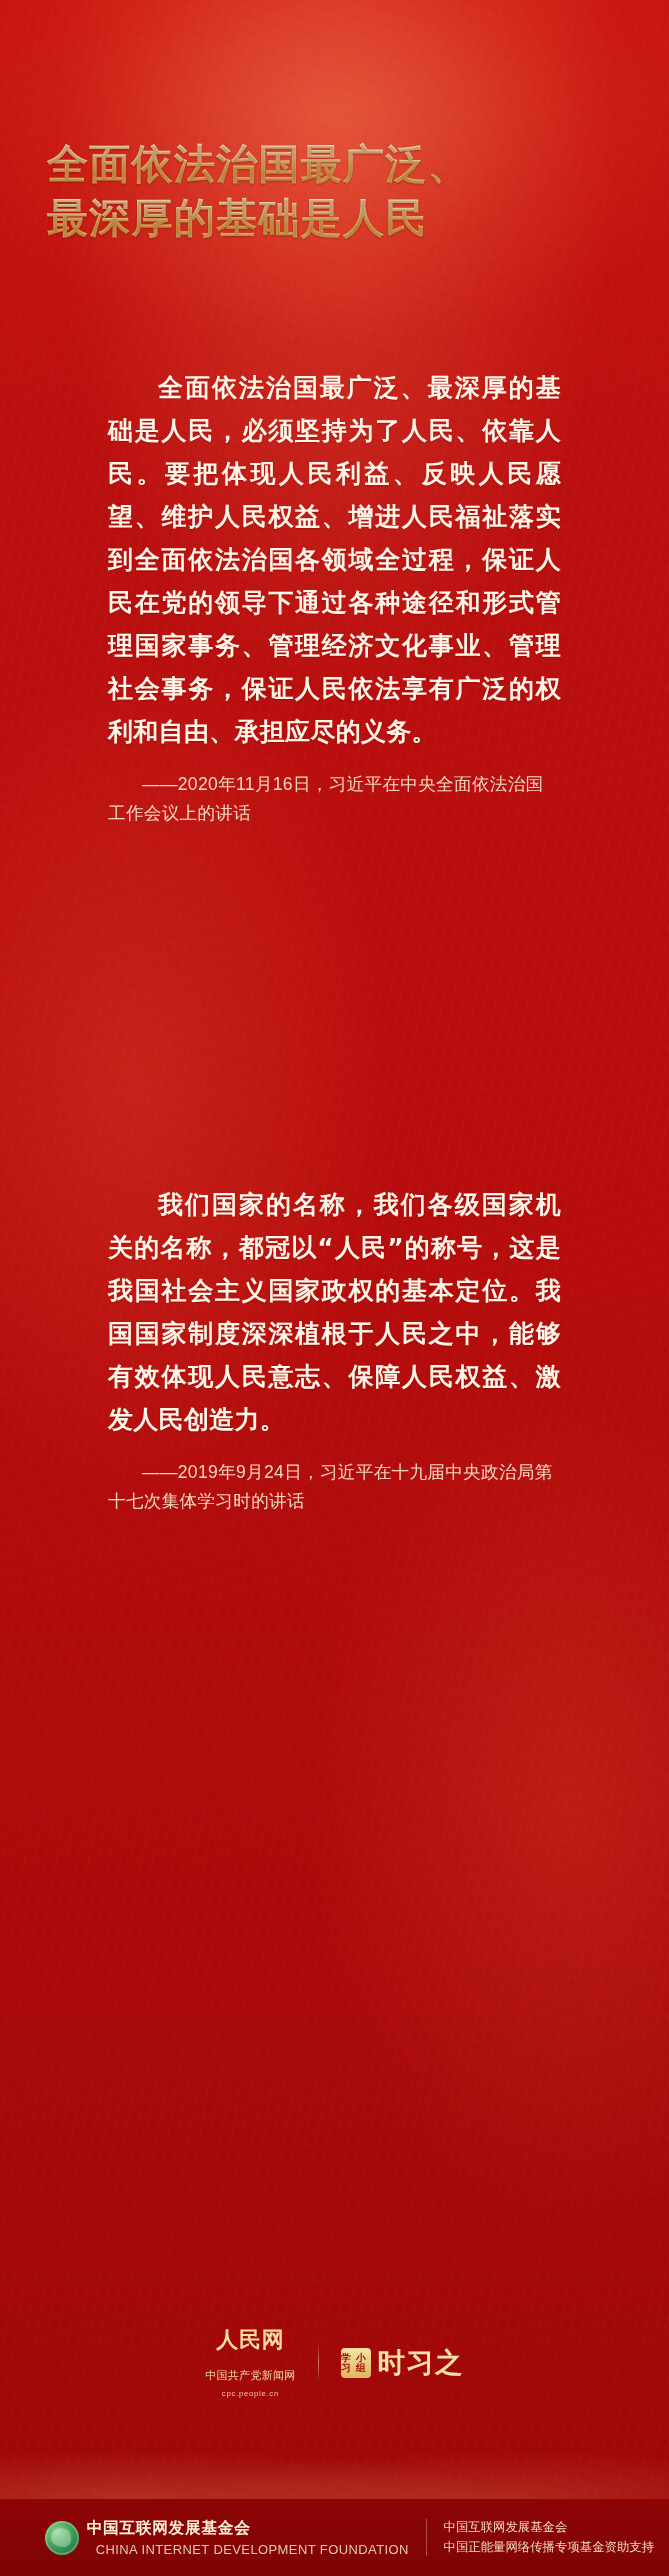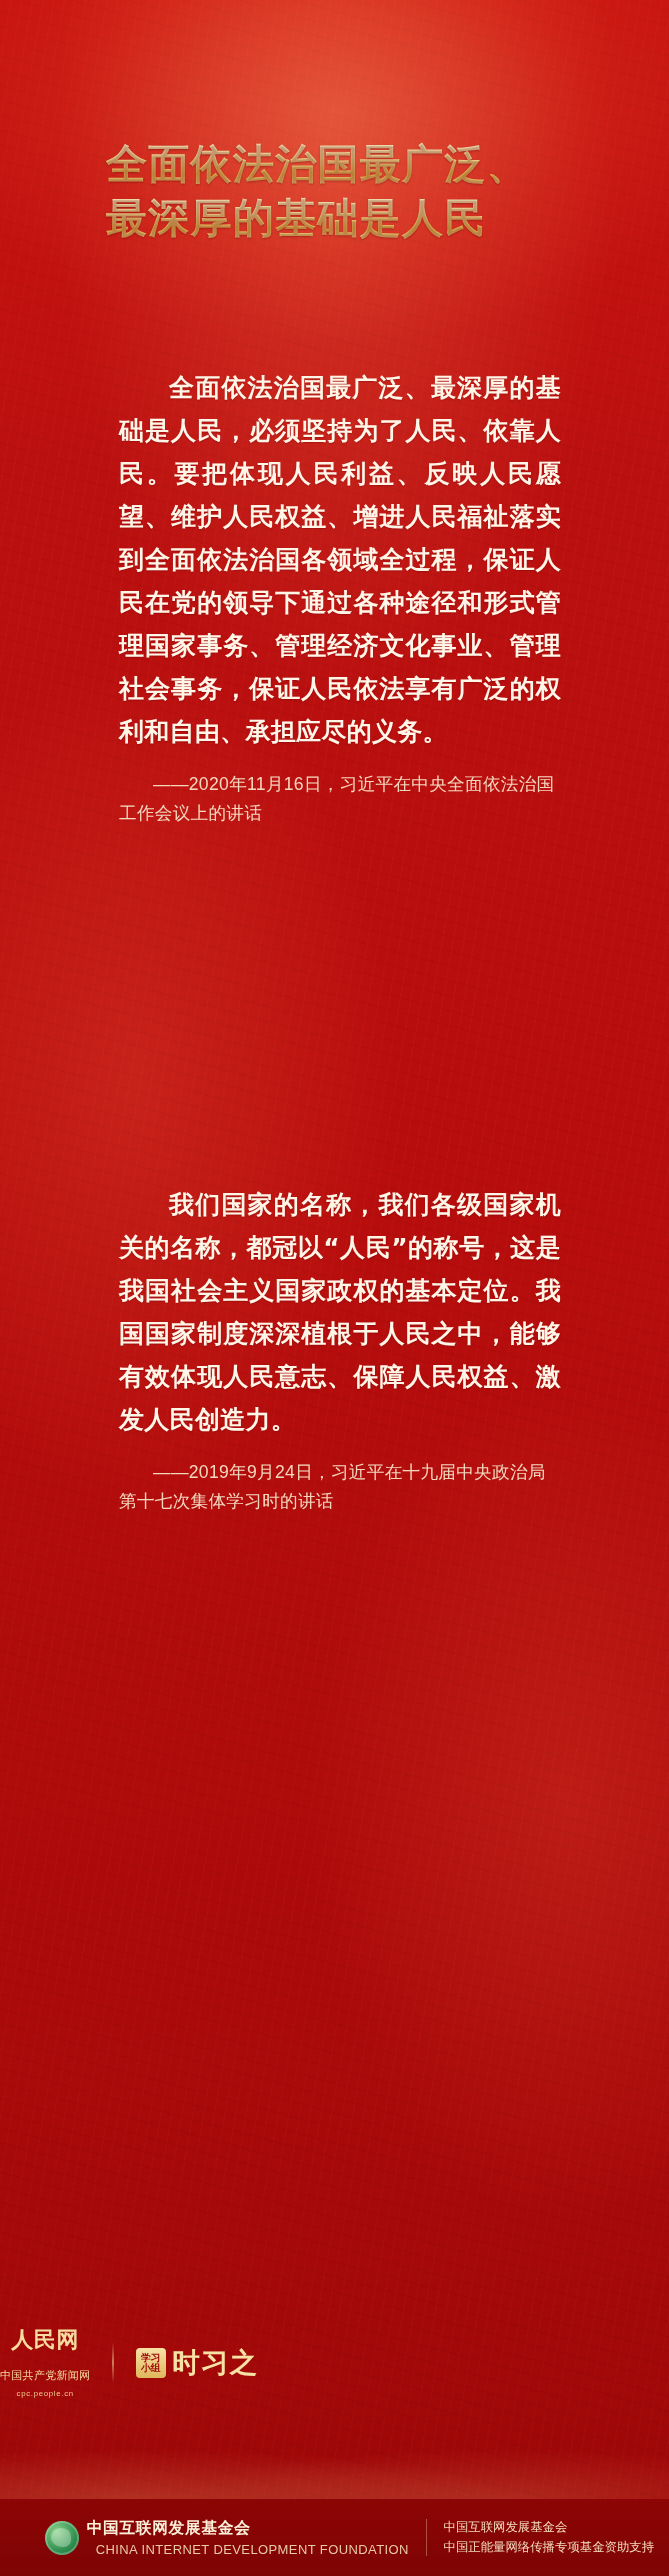--- a/index.html
+++ b/index.html
@@ -37,43 +37,43 @@
     width: 784px;
     height: 458px;
     background: radial-gradient(ellipse at center, rgba(255,160,110,0.30) 0%, rgba(255,120,70,0.10) 45%, rgba(255,120,70,0) 72%);
     pointer-events: none;
   }
 
   
   .title-block {
     position: absolute;
     top: 137px;
-    left: 16px;
-    right: 0;
-    padding: 0 90px;
+    left: 0;
+    right: 0;
+    padding: 0 47px;
     text-align: left;
   }
   .title-line {
     font-family: "DejaVu Serif", "Liberation Serif", serif;
     font-weight: bold;
     font-size: 41px;
     line-height: 1.32;
     letter-spacing: 1.3px;
     background: linear-gradient(180deg, #fdf3d0 0%, #f8e39a 38%, #e9c055 70%, #f6e2a3 100%);
     -webkit-background-clip: text;
     background-clip: text;
     color: transparent;
     text-shadow: 0 1.3px 2px rgba(90,0,0,0.35);
     white-space: nowrap;
   }
 
   
   .section {
     position: absolute;
-    left: 11px;
+    left: 0;
     right: 0;
     padding: 0 108px;
   }
   .quote {
     color: #fff6e8;
     font-family: "DejaVu Sans", "Liberation Sans", sans-serif;
     font-weight: bold;
     font-size: 25px;
     line-height: 1.72;
     letter-spacing: 0.3px;
@@ -92,20 +92,21 @@
     opacity: 0.95;
   }
 
   
   .footer-logos {
     position: absolute;
     left: 0;
     right: 0;
     top: 2327px;
     display: flex;
+    justify-content: center;
     align-items: center;
     gap: 22px;
   }
   .pd-logo {
     display: flex;
     flex-direction: column;
     align-items: center;
     line-height: 1.15;
   }
   .pd-logo .cn {
@@ -139,21 +140,21 @@
   }
   .shixi .badge {
     width: 30px;
     height: 30px;
     border-radius: 3.9px;
     background: linear-gradient(180deg, #f7e2a6, #e0b75c);
     color: #9c0707;
     font-size: 9.8px;
     font-weight: bold;
     display: flex;
-    flex-direction: column;
+    flex-direction: row;
     align-items: center;
     justify-content: center;
     line-height: 1.05;
     font-family: "DejaVu Sans", sans-serif;
   }
   .shixi .word {
     font-family: "DejaVu Serif", "Liberation Serif", serif;
     font-weight: bold;
     font-size: 27.5px;
     color: #f7e2a6;

